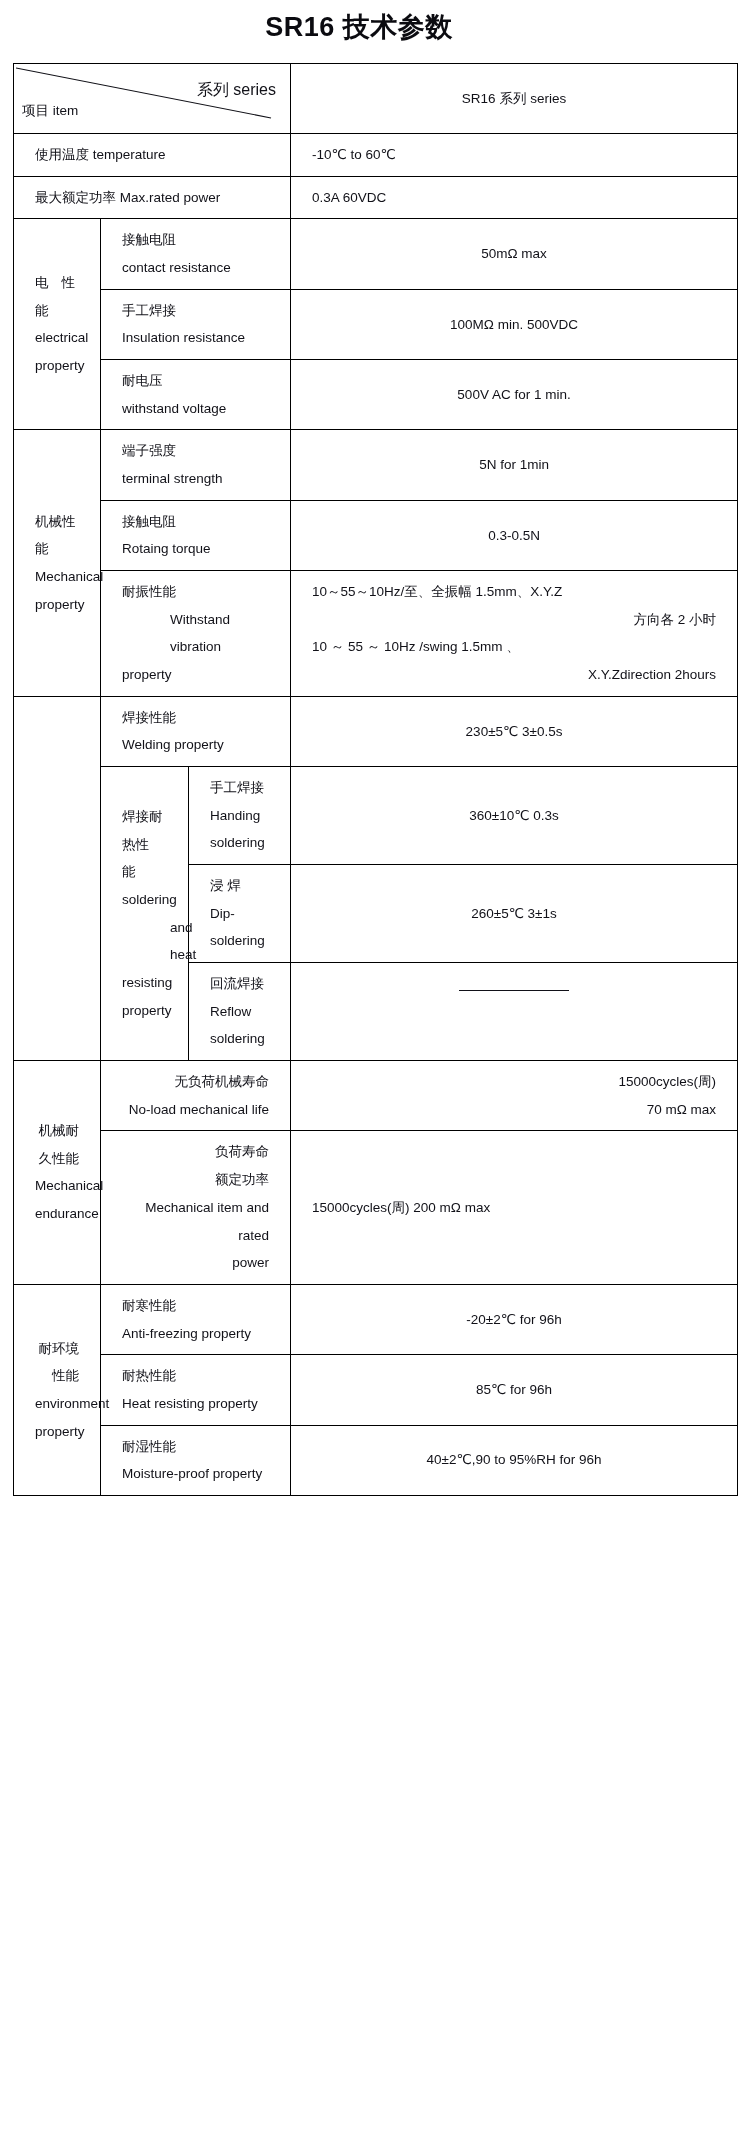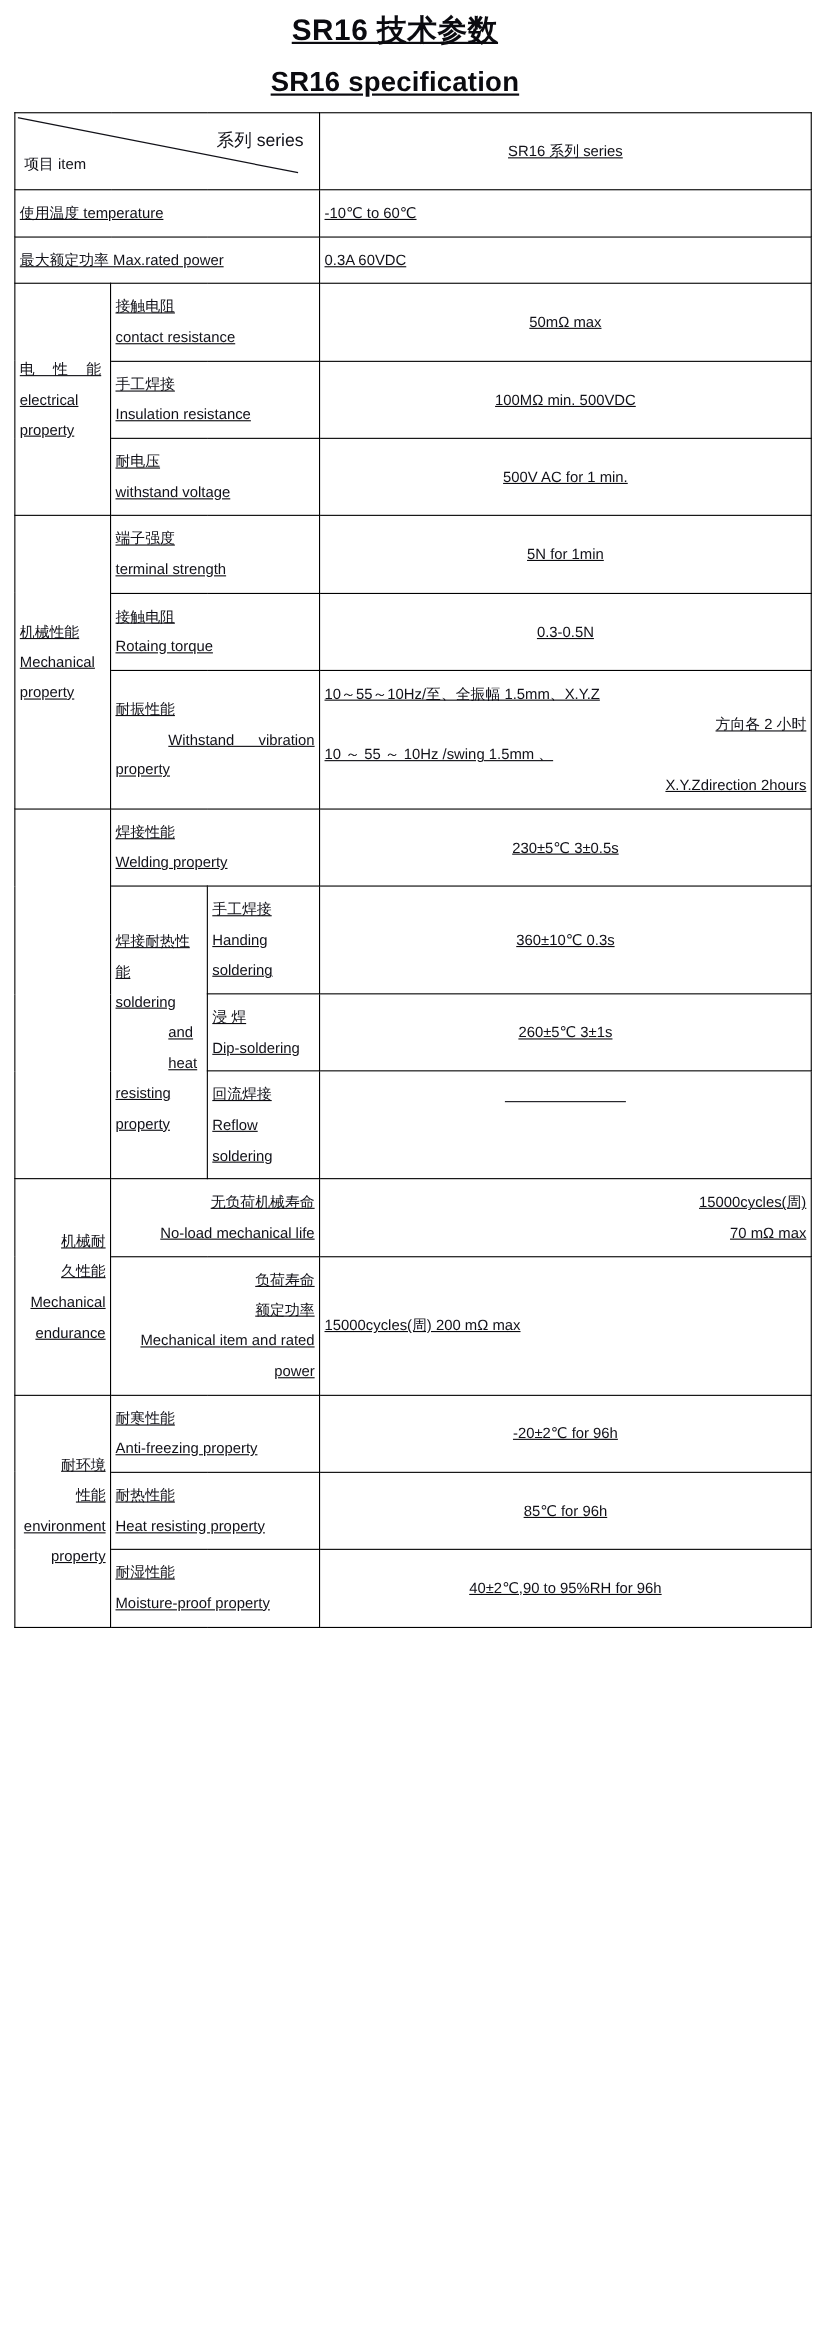--- a/index.html
+++ b/index.html
@@ -12,21 +12,20 @@
     height: 2135px;
     font-family: "Liberation Sans", "DejaVu Sans", sans-serif;
     color: #0b0b10;
     position: relative;
     overflow: hidden;
   }
 
   .page {
     width: 718px;
     padding: 0 13px;
-    text-decoration: underline;
   }
 
   .title-block {
     text-align: center;
     padding-top: 14px;
   }
   .title-cn {
     font-size: 27px;
     font-weight: bold;
     letter-spacing: 0.5px;
@@ -43,21 +42,21 @@
 
   table.spec {
     width: 724px;
     border-collapse: collapse;
     table-layout: fixed;
     font-size: 13.5px;
     font-weight: 400;
   }
   table.spec td {
     border: 1px solid #000000;
-    padding: 7px 4px;
+    padding: 7px 21px;
     vertical-align: middle;
     line-height: 2.05;
     font-size: 13.5px;
     color: #111118;
   }
 
   
   col.c-a { width: 87px; }
   col.c-b { width: 88px; }
   col.c-c { width: 102px; }
@@ -123,21 +122,20 @@
   }
   .loose { line-height: 2.25; }
 </style>
 </head>
 <body>
 
 <div class="page">
 
   <div class="title-block">
     <div class="title-cn">SR16 技术参数</div>
-    <div class="title-en">SR16 specification</div>
   </div>
 
   <table class="spec">
     <colgroup>
       <col class="c-a">
         <col class="c-b">
         <col class="c-c">
         <col class="c-d">
     </colgroup>
     <tbody>

